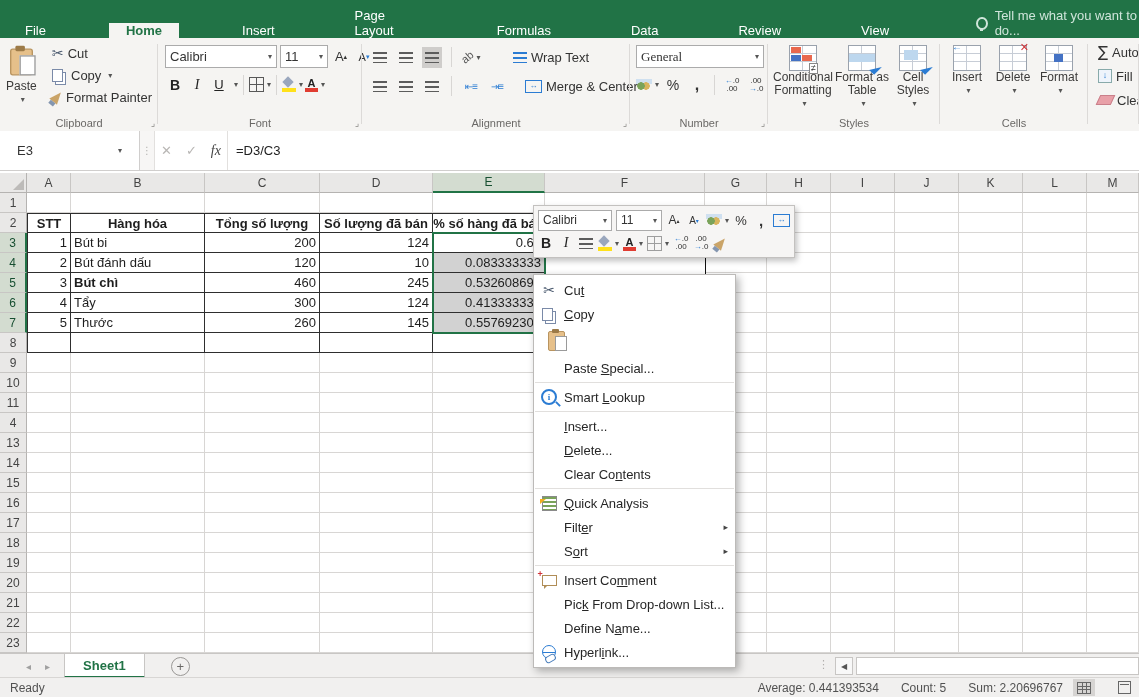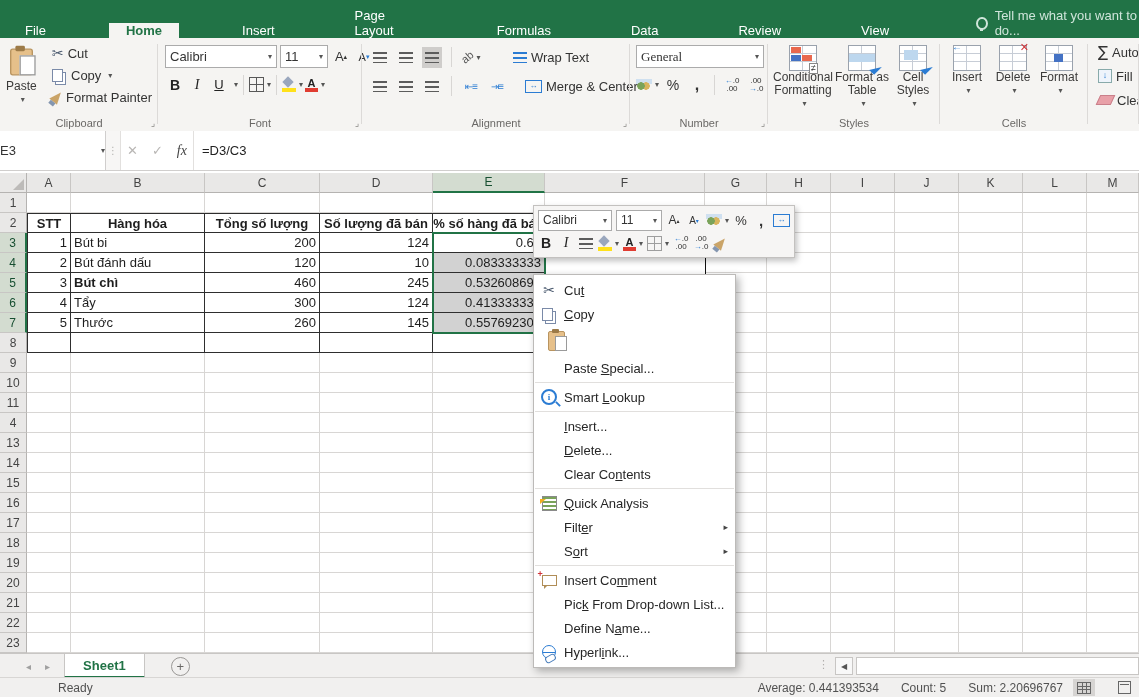--- a/index.html
+++ b/index.html
@@ -68,21 +68,21 @@
   .fat-ic::before{content:"";position:absolute;left:0;top:8px;width:26px;height:8px;background:#bdd7ee;}
   .cs-ic::before{content:"";position:absolute;left:4px;top:4px;width:14px;height:10px;background:#bdd7ee;}
   .ins-ic::before{content:"←";position:absolute;left:-2px;top:-6px;color:#2b7cd3;font-size:10px;}
   .del-ic::before{content:"✕";position:absolute;right:-3px;top:-5px;color:#d13438;font-size:11px;font-weight:bold;}
   .fmt-ic::before{content:"";position:absolute;left:8px;top:8px;width:9px;height:8px;background:#4472c4;}
   .sum{font-size:15px;color:#333;font-family:"DejaVu Sans",sans-serif;}
   .ic-filldown{display:inline-block;width:12px;height:12px;border:1px solid #8aa;color:#2b7cd3;font-size:9px;text-align:center;line-height:11px;background:#eef4fb;}
   .ic-clear{display:inline-block;width:13px;height:8px;background:#e8a0a8;transform:skewX(-25deg);border:1px solid #c97f8a;}
   
   .fbar{position:absolute;left:0;top:131px;width:1139px;height:39px;background:#f7f6f5;border-bottom:1px solid #d0cecd;display:flex;align-items:stretch;}
-  .namebox{width:105px;background:#fff;border-right:1px solid #d0cecd;display:flex;align-items:center;padding:0 0;}
+  .namebox{width:105px;background:#fff;border-right:1px solid #d0cecd;display:flex;align-items:center;padding:0 17px;}
   .namebox .arr{margin-left:auto;}
   .fdots{width:14px;display:flex;align-items:center;justify-content:center;color:#b5b3b1;font-size:10px;letter-spacing:0;border-right:1px solid #e2e0de;}
   .fbtns{display:flex;align-items:center;padding:0 6px;gap:14px;border-right:1px solid #e2e0de;background:#fff;}
   .fx{font-family:"Liberation Serif",serif;font-style:italic;font-size:14px;color:#444;}
   .fcancel{color:#b8b6b4;font-size:13px;}
   .fenter{color:#b8b6b4;font-size:13px;}
   .ftext{flex:1;background:#fff;display:flex;align-items:center;padding:0 8px;font-size:13px;color:#222;}
   
   .grid{position:absolute;left:0;top:173px;width:1139px;height:481px;background:#fff;}
   .g-hrow{display:flex;height:20px;}
@@ -147,21 +147,21 @@
   .stab{background:#fff;border-right:1px solid #c8c6c4;border-left:1px solid #c8c6c4;display:flex;align-items:center;padding:0 18px;
         color:#217346;font-weight:bold;border-bottom:2px solid #217346;box-sizing:border-box;}
   .addsheet{width:17px;height:17px;border:1px solid #9a9896;border-radius:50%;color:#6a6866;display:flex;align-items:center;justify-content:center;
             font-size:13px;margin:3px 0 0 26px;line-height:15px;}
   .sdots{position:absolute;left:818px;top:4px;color:#b0aeac;font-size:11px;}
   .hscroll{position:absolute;left:835px;top:3px;width:304px;height:18px;display:flex;align-items:center;}
   .hbtn{width:16px;height:16px;border:1px solid #c8c6c4;background:#f8f8f8;color:#555;font-size:8px;display:flex;align-items:center;justify-content:center;}
   .hthumb{flex:1;height:16px;background:#fff;border:1px solid #c8c6c4;margin-left:3px;}
   
   .statusbar{position:absolute;left:0;top:677px;width:1139px;height:20px;background:#f1f0ef;border-top:1px solid #d8d6d4;font-size:12px;color:#515151;}
-  .sb-left{position:absolute;left:10px;top:3px;margin-left:48px;}
+  .sb-left{position:absolute;left:10px;top:3px;}
   .sb-stats{position:absolute;right:76px;top:3px;display:flex;gap:22px;}
   .sb-views{position:absolute;right:4px;top:1px;display:flex;gap:18px;align-items:center;}
   .sb-view{width:22px;height:17px;display:flex;align-items:center;justify-content:center;}
   .sb-view.pressed{background:#d6d4d2;}
   .ic-normal{width:12px;height:10px;border:1px solid #666;background:
       linear-gradient(#666 0 0) 0 3px/12px 1px no-repeat,
       linear-gradient(#666 0 0) 0 6px/12px 1px no-repeat,
       linear-gradient(#666 0 0) 4px 0/1px 10px no-repeat,
       linear-gradient(#666 0 0) 8px 0/1px 10px no-repeat;}
   .ic-pagelayout{width:11px;height:11px;border:1px solid #666;background:linear-gradient(#666 0 0) 1px 2px/9px 1px no-repeat;}

